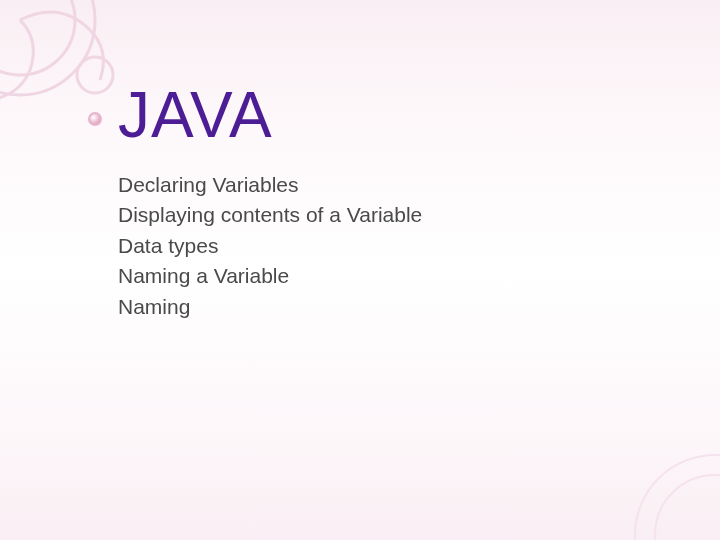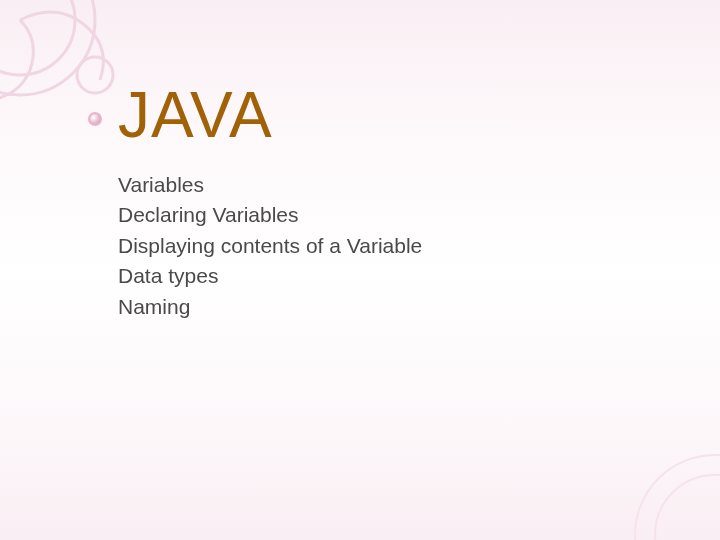--- a/index.html
+++ b/index.html
@@ -39,21 +39,21 @@
       pointer-events: none;
     }
     .content {
       position: absolute;
       left: 118px;
       top: 78px;
     }
     .title {
       font-size: 64px;
       font-weight: normal;
-      color: #a16207;
+      color: #4c1d95;
       letter-spacing: 1px;
       margin-bottom: 18px;
       font-family: Arial, Helvetica, sans-serif;
     }
     .topic-list {
       list-style: none;
     }
     .topic-list li {
       font-size: 21px;
       color: #4a4a4a;
@@ -80,24 +80,24 @@
     <path d="M 80 80 Q 100 100 90 130 Q 80 155 50 160" fill="none" stroke="#f0d5e2" stroke-width="3"></path>
     <circle cx="155" cy="135" r="18" fill="none" stroke="#f0d5e2" stroke-width="3"></circle>
   </svg>
 </div>
 
 <div class="small-circle-deco"></div>
 
 <div class="content">
   <h1 class="title">JAVA</h1>
   <ul class="topic-list">
-    <li>Variables</li>
     <li>Declaring Variables</li>
     <li>Displaying contents of a Variable</li>
     <li>Data types</li>
+    <li>Naming a Variable</li>
     <li>Naming</li>
   </ul>
 </div>
 
 <div class="corner-decoration-br">
   <svg viewBox="0 0 120 120">
     <circle cx="100" cy="100" r="80" fill="none" stroke="#f5e2ec" stroke-width="2"></circle>
     <circle cx="100" cy="100" r="60" fill="none" stroke="#f5e2ec" stroke-width="2"></circle>
   </svg>
 </div>

